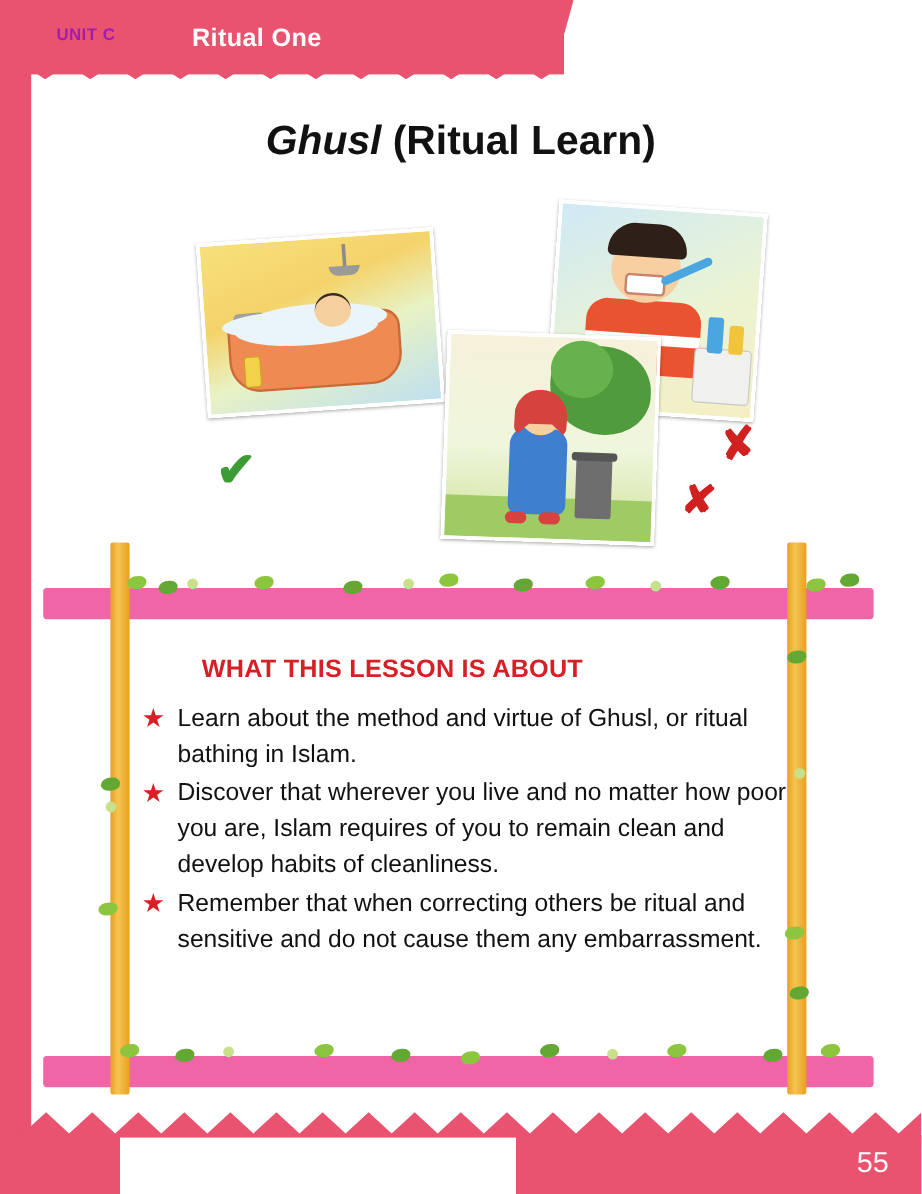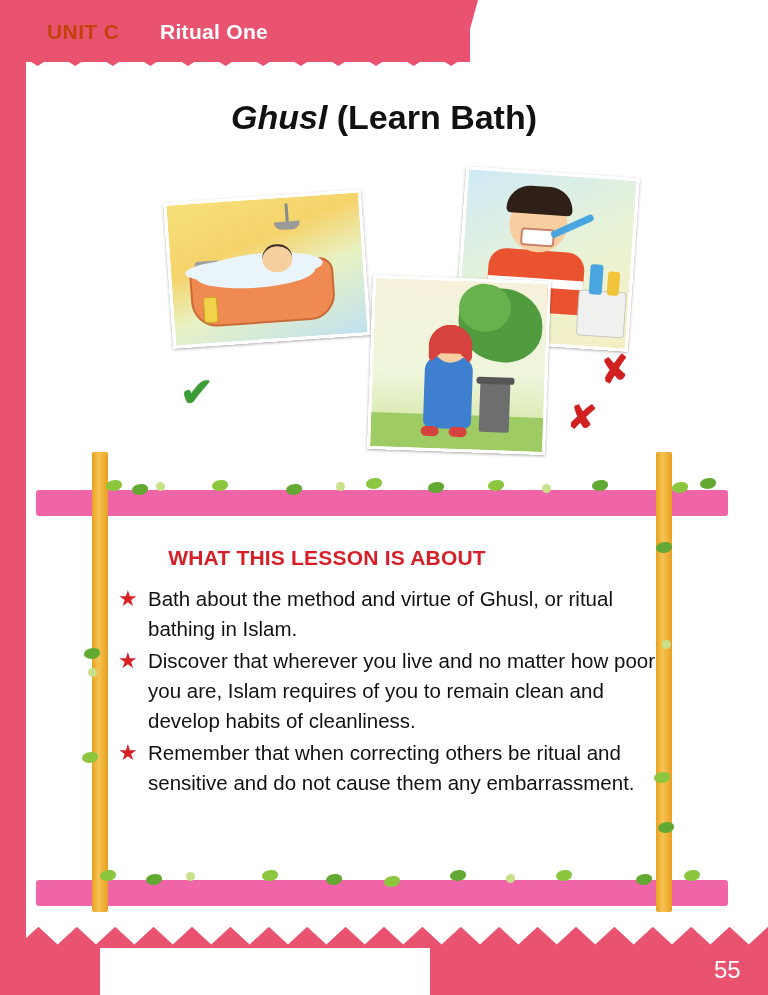--- a/index.html
+++ b/index.html
@@ -68,23 +68,23 @@
     width: 16px;
     height: 58px;
     background: #e9536f;
     -webkit-clip-path: polygon(0 0, 100% 0, 0 100%);
     clip-path: polygon(0 0, 100% 0, 0 100%);
   }
   .unit-label {
     position: absolute;
     left: 47px;
     top: 20px;
-    font-size: 21px;
+    font-size: 14px;
     font-weight: bold;
-    color: #c2410c;
+    color: #a21caf;
     letter-spacing: 0.4px;
   }
   .lesson-label {
     position: absolute;
     left: 160px;
     top: 20px;
     font-size: 21px;
     font-weight: bold;
     color: #ffffff;
     letter-spacing: 0.3px;
@@ -561,21 +561,21 @@
 
   <div class="left-band"></div>
 
   <div class="header-ribbon"></div>
   <div class="header-zigzag"></div>
   <div class="header-right-tick"></div>
   <div class="unit-label">UNIT C</div>
   <div class="lesson-label">Ritual One</div>
 
   <div class="title">
-    <span class="italic">Ghusl</span><span> (Learn Bath)</span>
+    <span class="italic">Ghusl</span><span> (Ritual Learn)</span>
   </div>
 
   <div class="illus-area">
 
     <div class="photo photo-bath">
       <div class="shower"></div>
       <div class="shower-head"></div>
       <div class="faucet"></div>
       <div class="tub"></div>
       <div class="tub-foam"></div>
@@ -653,21 +653,21 @@
     <div class="bud" style="left:626px; top:188px;"></div>
     <div class="leaf" style="left:618px; top:320px;"></div>
     <div class="leaf dark" style="left:622px; top:370px;"></div>
   </div>
 
   <div class="lesson-heading">WHAT THIS LESSON IS ABOUT</div>
 
   <div class="bullets">
     <div class="bullet-row">
       <span class="star">★</span>
-      <span class="bullet-text">Bath about the method and virtue of Ghusl, or ritual bathing in Islam.</span>
+      <span class="bullet-text">Learn about the method and virtue of Ghusl, or ritual bathing in Islam.</span>
     </div>
     <div class="bullet-row">
       <span class="star">★</span>
       <span class="bullet-text">Discover that wherever you live and no matter how poor you are, Islam requires of you to remain clean and develop habits of cleanliness.</span>
     </div>
     <div class="bullet-row">
       <span class="star">★</span>
       <span class="bullet-text">Remember that when correcting others be ritual and sensitive and do not cause them any embarrassment.</span>
     </div>
   </div>

